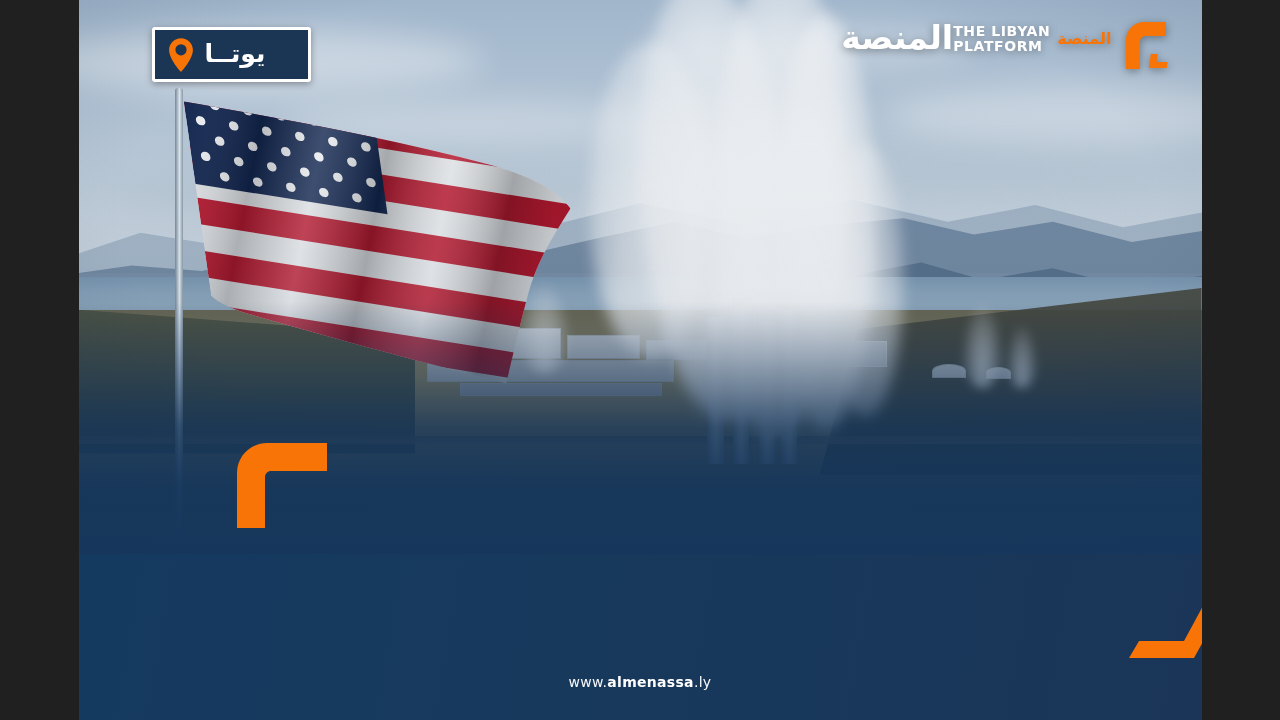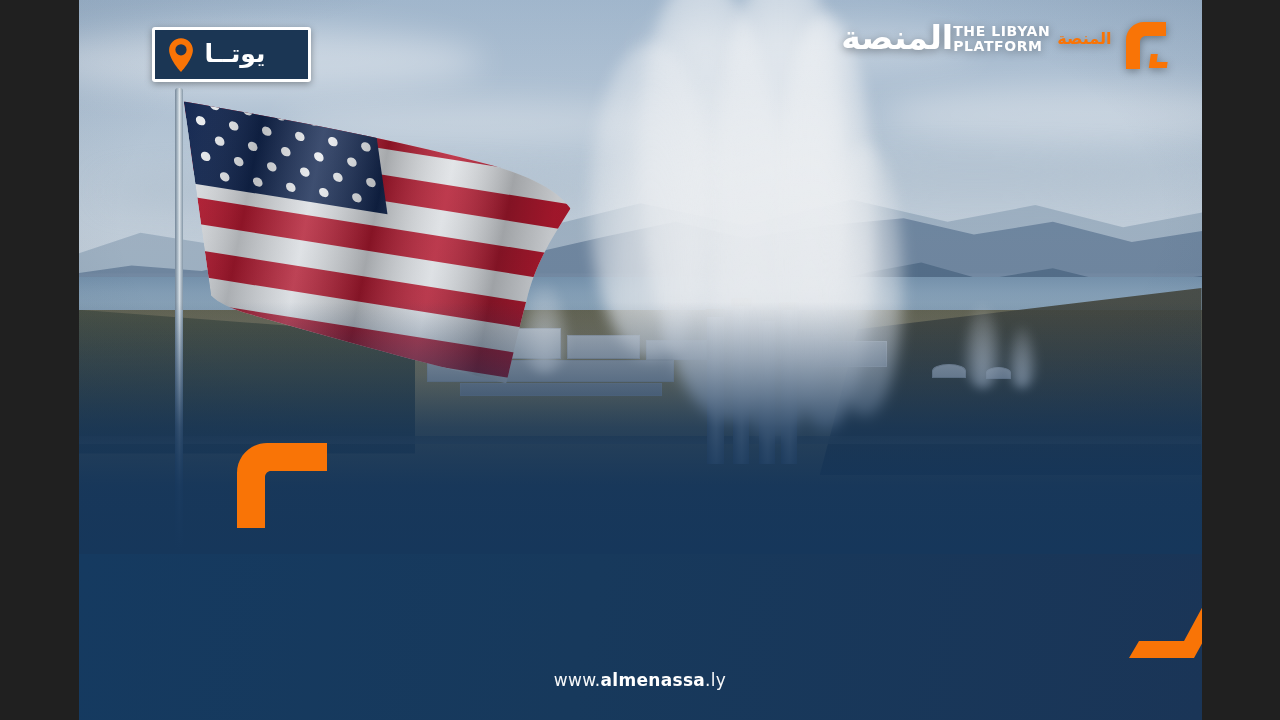--- a/index.html
+++ b/index.html
@@ -216,21 +216,21 @@
     font-family:"DejaVu Sans",sans-serif;
     font-size:29px; font-weight:700; line-height:1.34;
     letter-spacing:-.2px;
     text-shadow:0 2px 6px rgba(0,0,0,.35);
   }
 
   
   .footer {
     position:absolute; left:0; right:0; bottom:30px;
     text-align:center;
-    color:#ffffff; font-size:17px; letter-spacing:.3px;
+    color:#ffffff; font-size:14px; letter-spacing:.3px;
     font-family:"DejaVu Sans",sans-serif;
   }
   .footer .u1, .footer .u3 { font-weight:400; opacity:.97; }
   .footer .u2 { font-weight:700; }
 </style>
 </head>
 <body>
 
 <div id="card">
 

